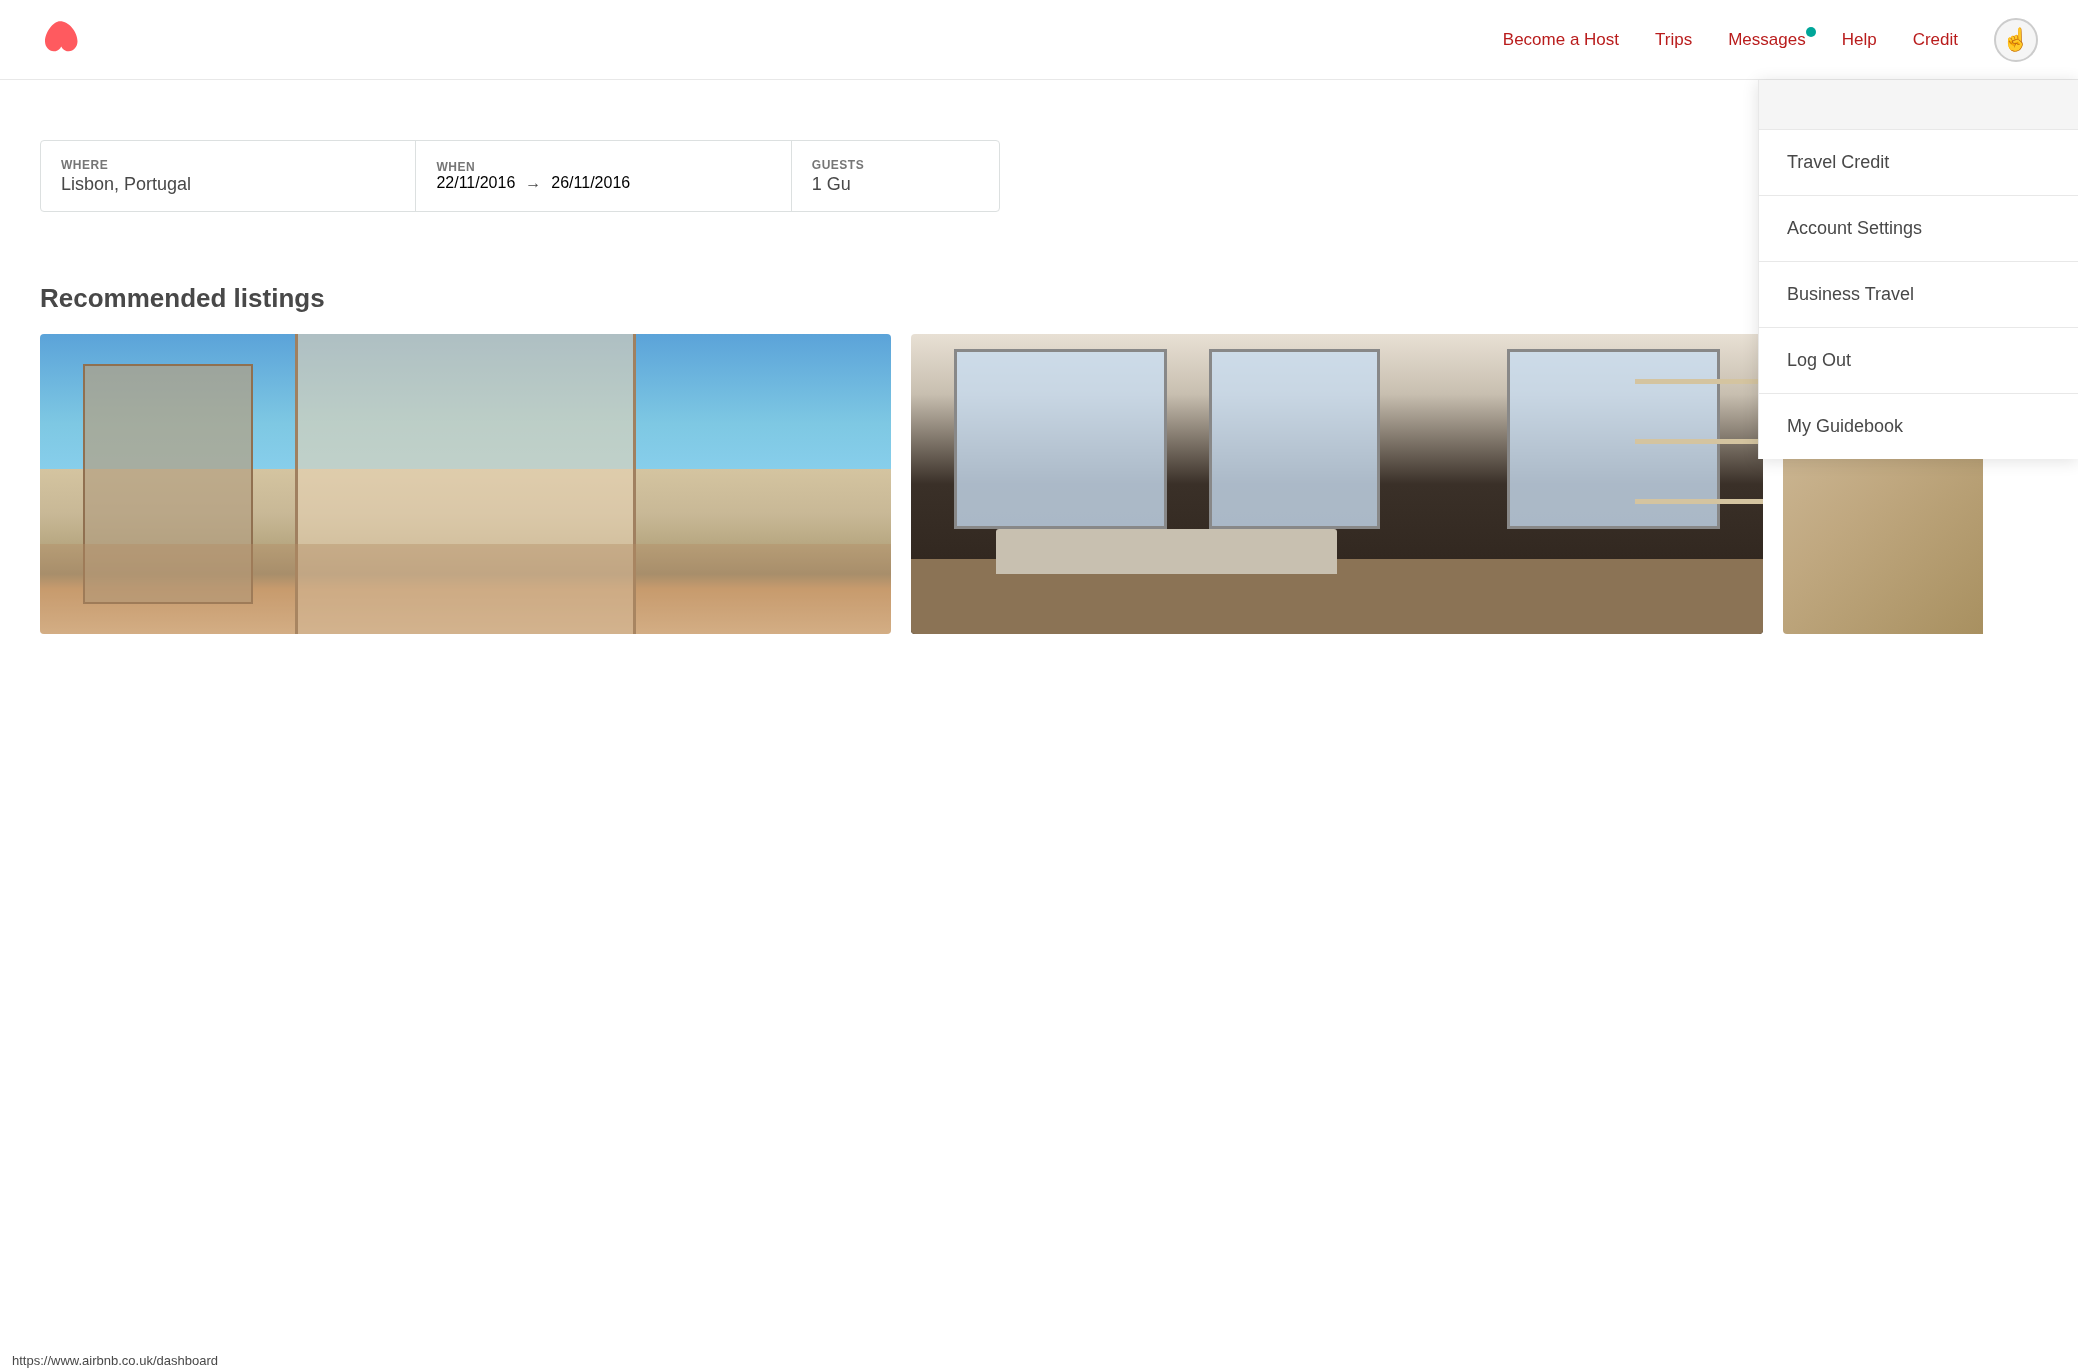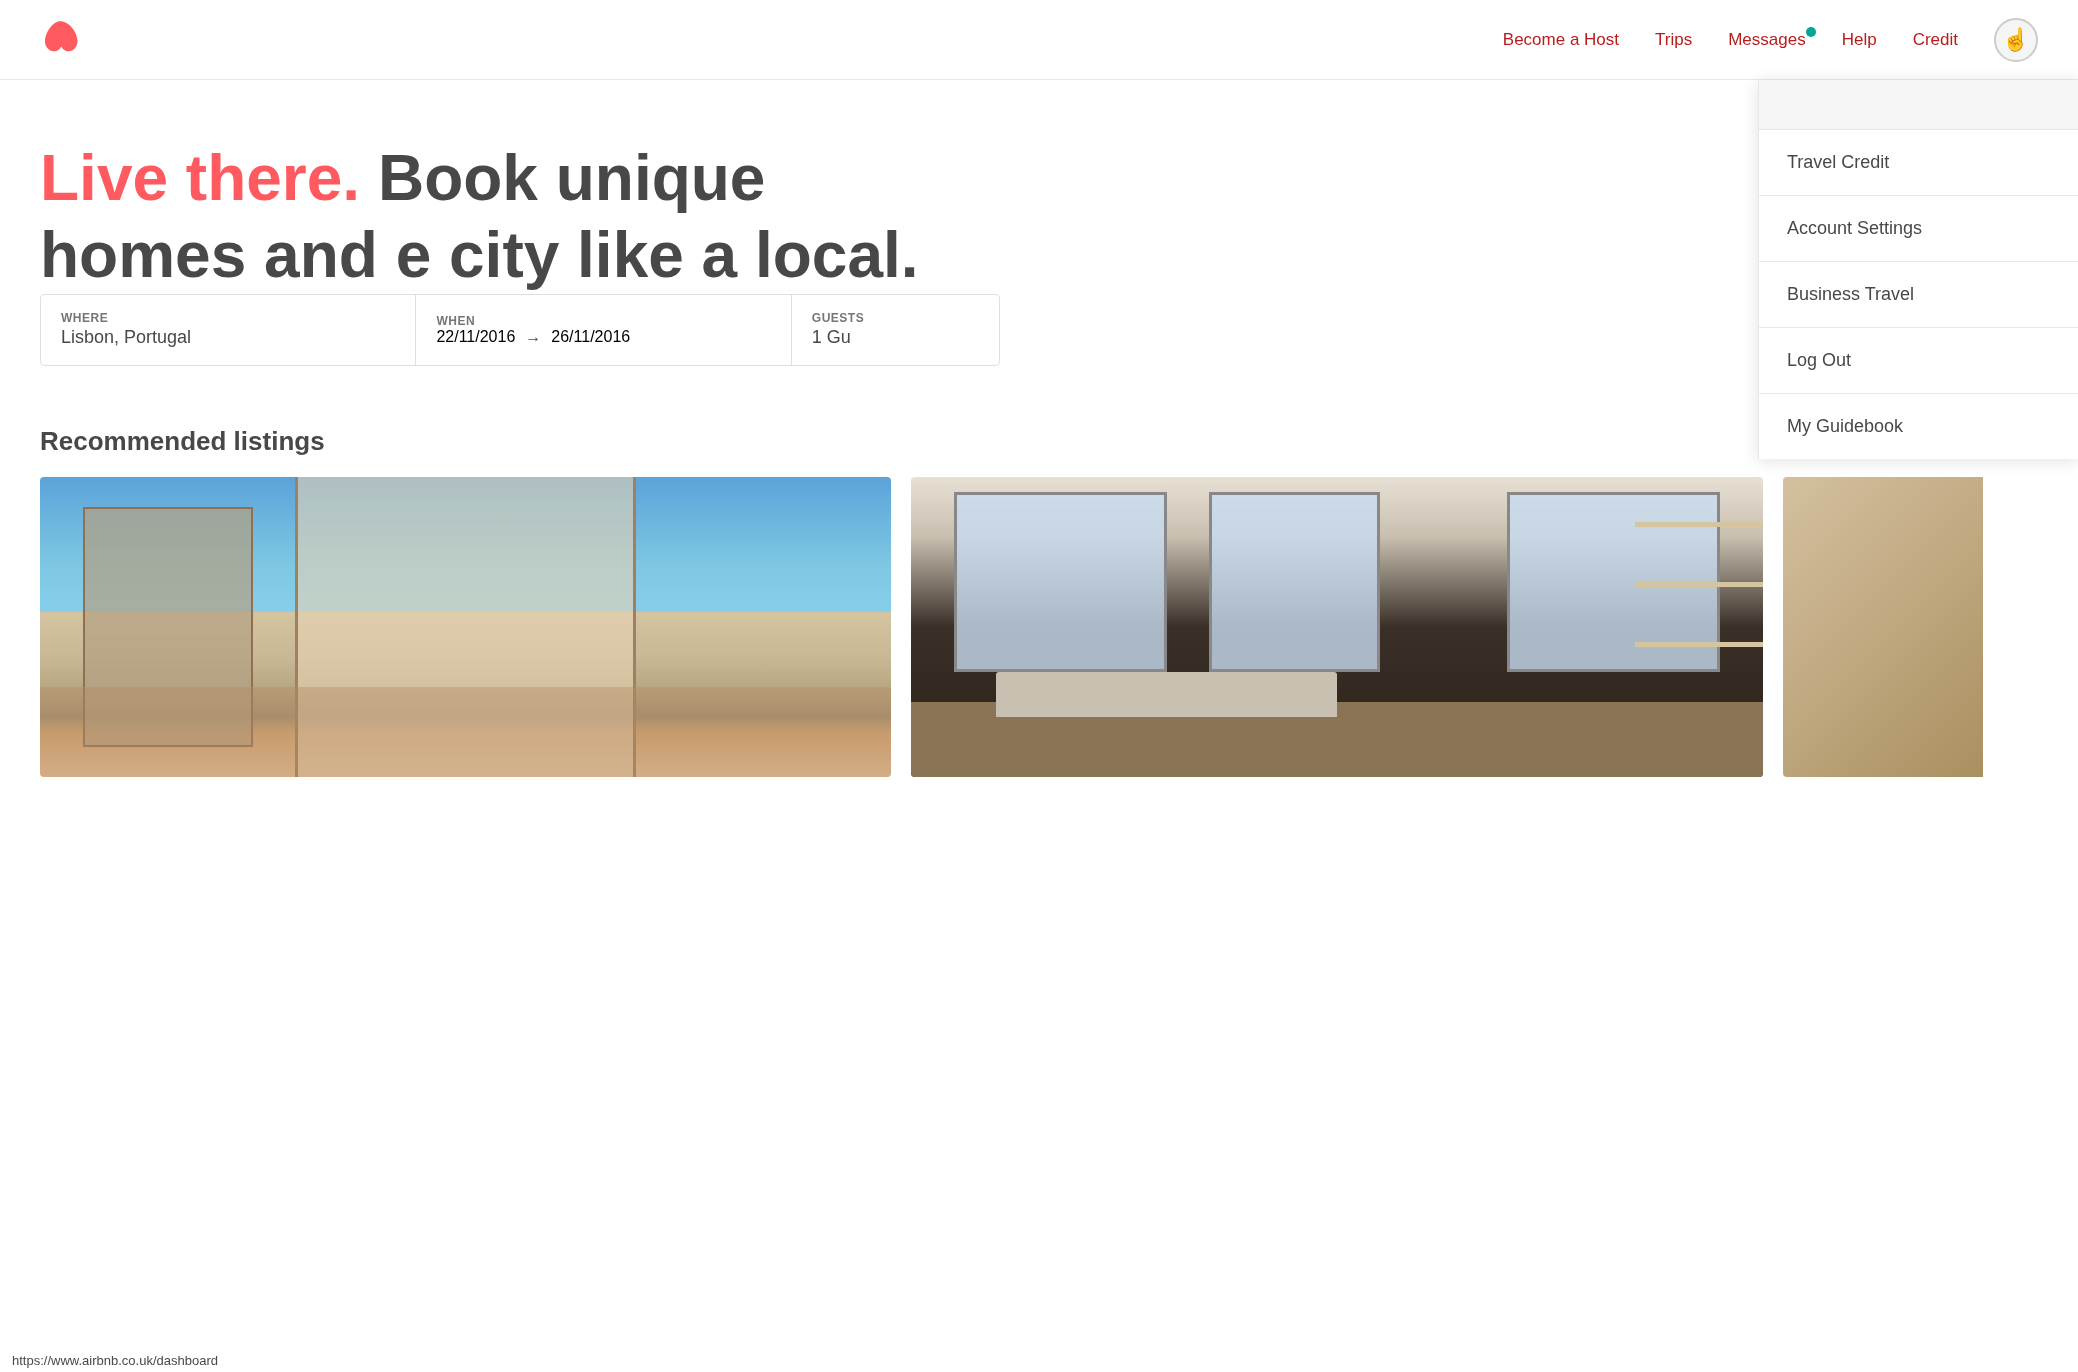--- a/index.html
+++ b/index.html
@@ -118,20 +118,21 @@
 
     
     .recommended {
       padding: 20px 40px;
     }
     .recommended-title {
       font-size: 26px;
       font-weight: 600;
       color: #484848;
       margin-bottom: 20px;
+      margin-top: 11px;
     }
     .listings-grid {
       display: flex;
       gap: 20px;
     }
     .listing-card {
       flex: 1;
       border-radius: 4px;
       overflow: hidden;
       cursor: pointer;
@@ -213,23 +214,20 @@
   <a class="dropdown-item">Travel Credit</a>
   <a class="dropdown-item">Account Settings</a>
   <a class="dropdown-item">Business Travel</a>
   <a class="dropdown-item">Log Out</a>
   <a class="dropdown-item">My Guidebook</a>
 </div>
 
 <main>
 
   <section class="hero">
-    <h1 class="hero-text">
-      <span class="live-there">Live there.</span><span> Book unique homes and e city like a local.</span>
-    </h1>
 
     <div class="search-bar">
       <div class="search-field">
         <div class="search-label">Where</div>
         <div class="search-value">Lisbon, Portugal</div>
       </div>
       <div class="search-field">
         <div class="search-label">When</div>
         <div class="search-dates">
           <span>22/11/2016</span>

